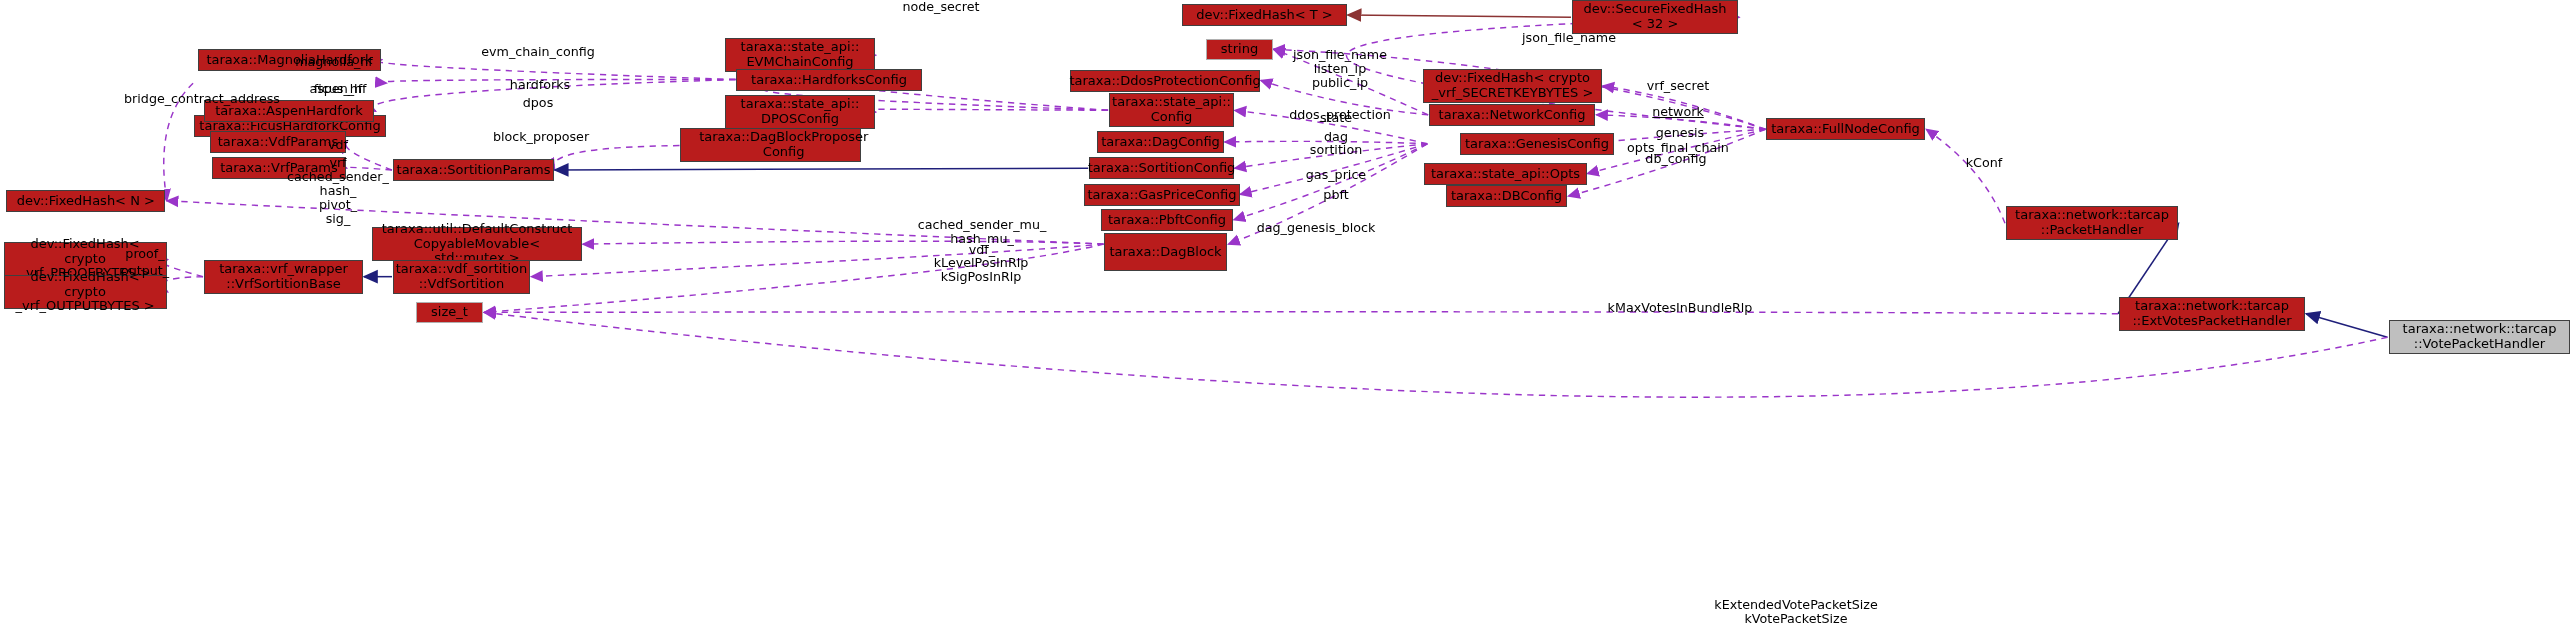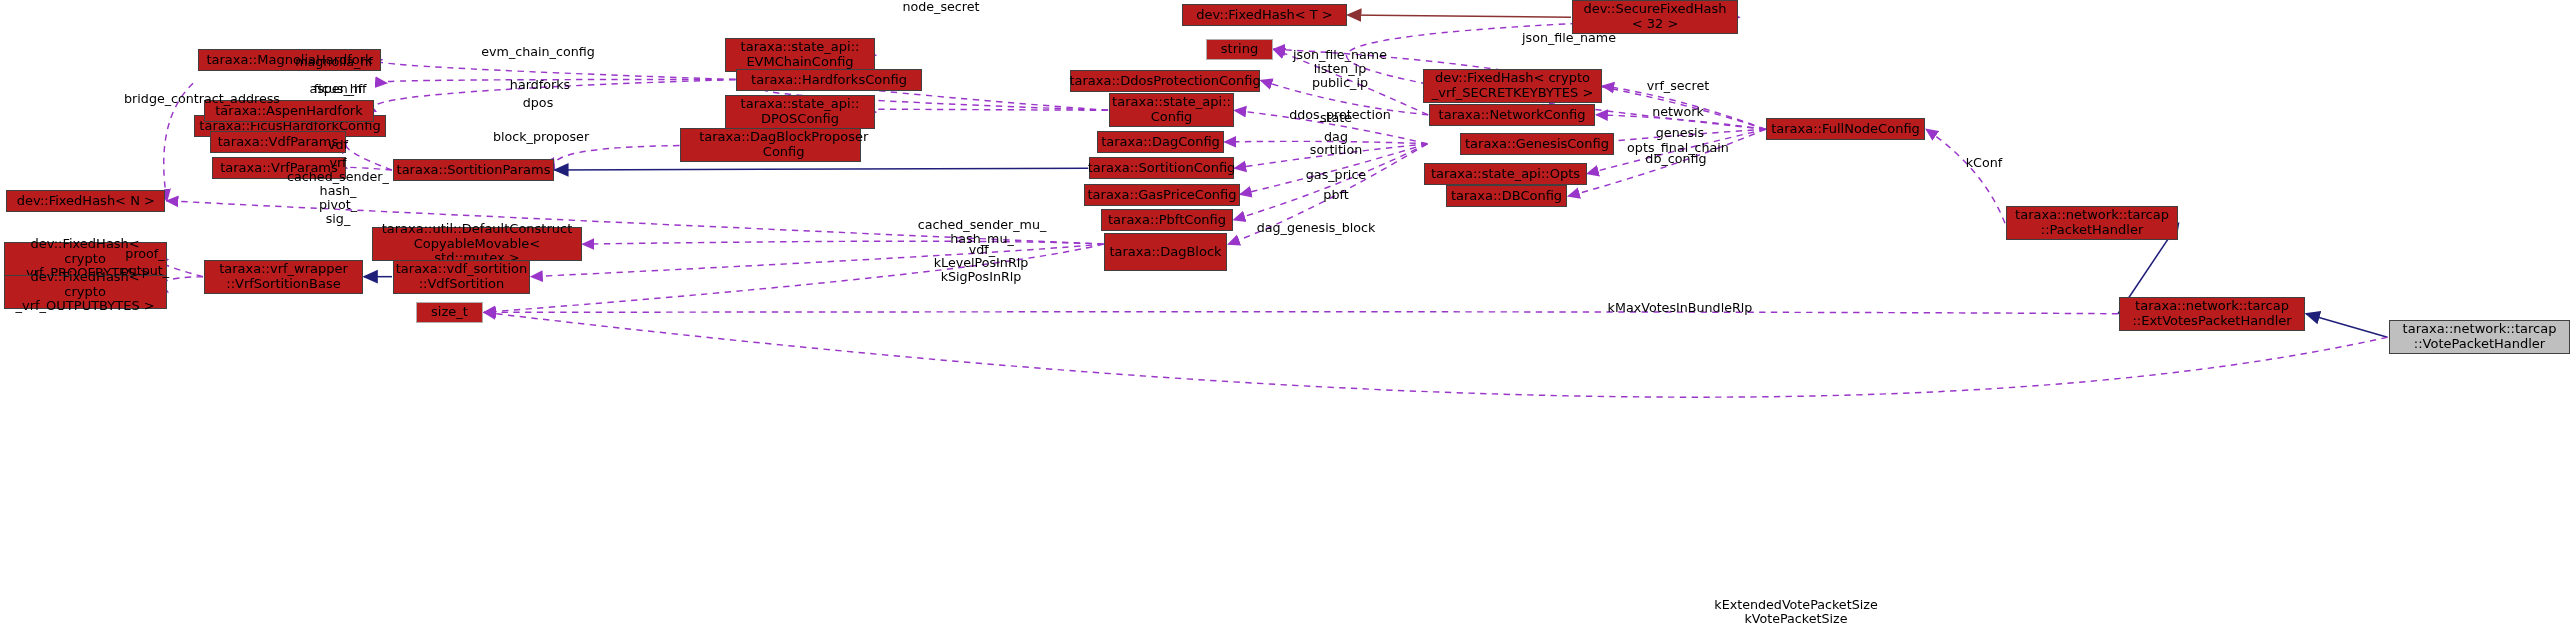--- a/index.html
+++ b/index.html
@@ -158,21 +158,21 @@
       <div class="elabel" style="left: 538px; top: 52px;">evm_chain_config</div>
       <div class="elabel" style="left: 540px; top: 85px;">hardforks</div>
       <div class="elabel" style="left: 538px; top: 103px;">dpos</div>
       <div class="elabel" style="left: 1340px; top: 69px;">json_file_name
 listen_ip
 public_ip</div>
       <div class="elabel" style="left: 1569px; top: 38px;">json_file_name</div>
       <div class="elabel" style="left: 1340px; top: 115px;">ddos_protection</div>
       <div class="elabel" style="left: 1336px; top: 118px;">state</div>
       <div class="elabel" style="left: 1678px; top: 86px;">vrf_secret</div>
-      <div class="elabel" style="left: 1678px; top: 112px;">network</div>
+      <div class="elabel" style="left: 1678px; top: 112px; text-decoration: underline;">network</div>
       <div class="elabel" style="left: 1336px; top: 137px;">dag</div>
       <div class="elabel" style="left: 1336px; top: 150px;">sortition</div>
       <div class="elabel" style="left: 1680px; top: 133px;">genesis</div>
       <div class="elabel" style="left: 1678px; top: 148px;">opts_final_chain</div>
       <div class="elabel" style="left: 1336px; top: 175px;">gas_price</div>
       <div class="elabel" style="left: 1676px; top: 159px;">db_config</div>
       <div class="elabel" style="left: 1336px; top: 195px;">pbft</div>
       <div class="elabel" style="left: 1316px; top: 228px;">dag_genesis_block</div>
       <div class="elabel" style="left: 541px; top: 137px;">block_proposer</div>
       <div class="elabel" style="left: 338px; top: 145px;">vdf</div>

